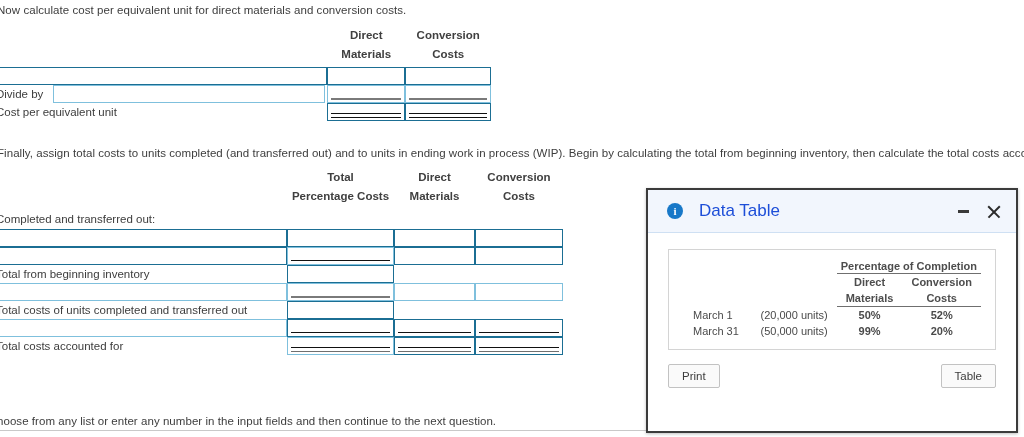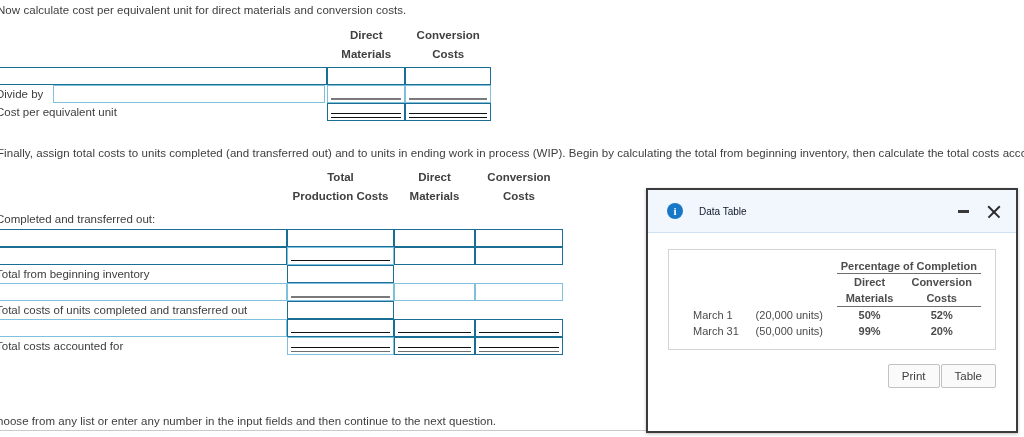--- a/index.html
+++ b/index.html
@@ -102,22 +102,22 @@
   .info-ico{
     width:16px;height:16px;border-radius:50%;
     background:#1878c8;color:#fff;
     font-size:11px;font-weight:bold;font-family:"Liberation Serif",serif;
     display:flex;align-items:center;justify-content:center;
     margin-left:19px;
     line-height:1;
   }
   .dlg-title{
     margin-left:16px;
-    font-size:10px;
-    color:#0f172a;
+    font-size:17px;
+    color:#1d4ed8;
   }
   .dlg-btns{position:absolute;right:10px;top:8px;display:flex;align-items:center;gap:4px;}
   .win-btn{
     width:26px;height:26px;
     display:flex;align-items:center;justify-content:center;
     color:#3a3a3a;
     cursor:pointer;
   }
   .min-glyph{width:11px;height:3px;background:#3a3a3a;display:block;}
   .x-glyph{position:relative;width:15px;height:15px;}
@@ -133,25 +133,25 @@
     padding:8px 14px 10px 14px;
     box-sizing:border-box;
   }
   table.dtbl{border-collapse:collapse;width:100%;font-size:11px;color:#4a4a4a;}
   table.dtbl td{padding:2px 4px;white-space:nowrap;}
   .d-span{text-align:center;font-weight:bold;color:#4d4d4d;padding-bottom:1px !important;}
   .d-span-rule{border-bottom:1px solid #6f6f6f;}
   .d-sub{text-align:center;font-weight:bold;color:#4d4d4d;}
   .d-sub-rule{border-bottom:1px solid #6f6f6f;}
   .d-date{text-align:left;padding-left:10px !important;}
-  .d-units{text-align:left;}
+  .d-units{text-align:center;}
   .d-val{text-align:center;font-weight:bold;}
 
   .dlg-foot{
-    display:flex;justify-content:flex-end;gap:1px;
+    display:flex;justify-content:space-between;gap:1px;
     margin-top:14px;
   }
   .btn{
     min-width:51px;
     padding:5px 13px;
     font-size:11.5px;
     color:#3d3d3d;
     background:#fafafa;
     border:1px solid #c2c2c2;
     border-radius:2px;
@@ -237,21 +237,21 @@
     </colgroup>
     <tbody>
         <tr>
       <td></td>
       <td class="hdr">Total</td>
       <td class="hdr">Direct</td>
       <td class="hdr">Conversion</td>
     </tr>
     <tr>
       <td></td>
-      <td class="hdr">Production Costs</td>
+      <td class="hdr">Percentage Costs</td>
       <td class="hdr">Materials</td>
       <td class="hdr">Costs</td>
     </tr>
     <tr class="rule-black">
       <td colspan="4">
             <div></div>
           </td>
     </tr>
 
     <tr>

